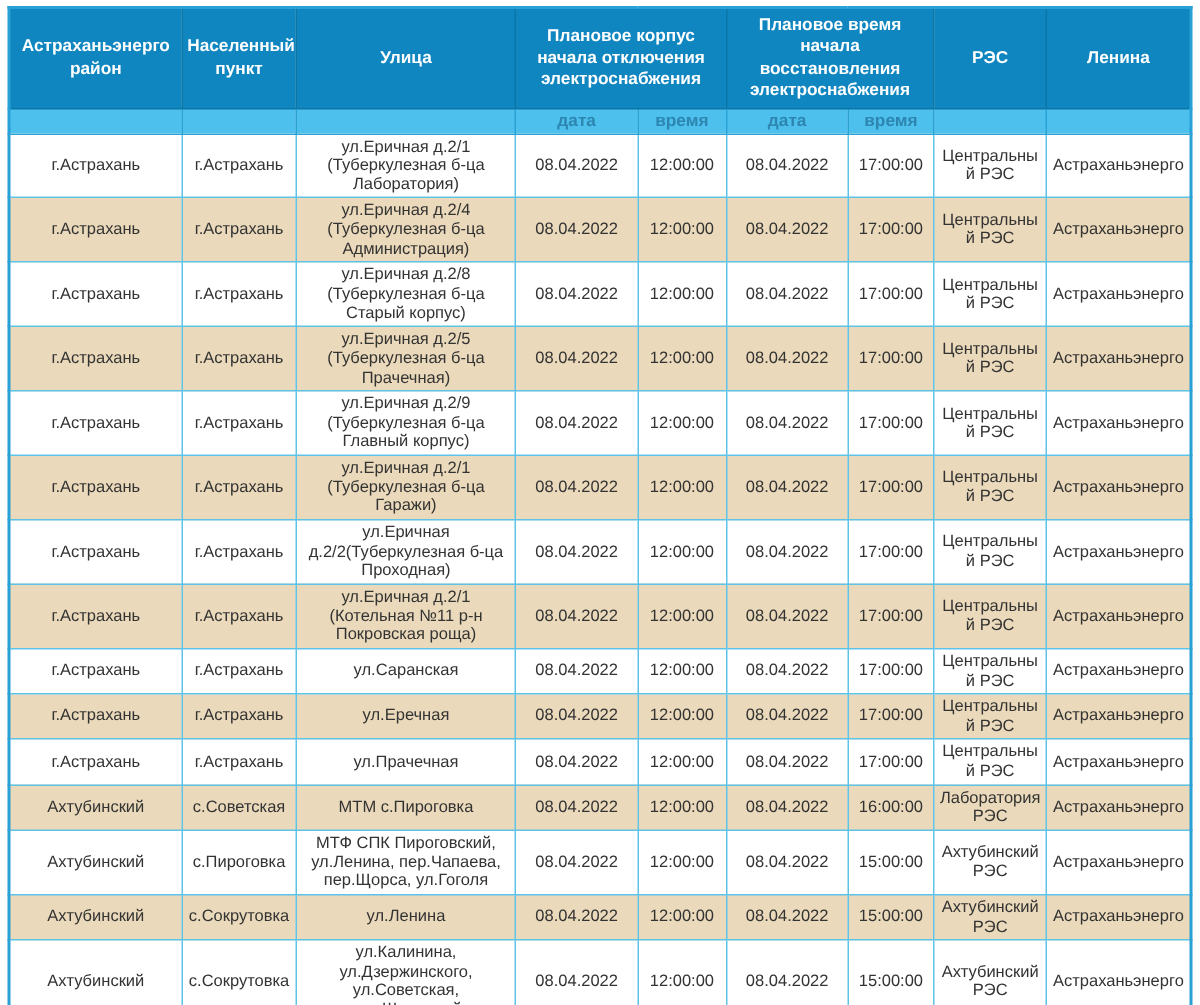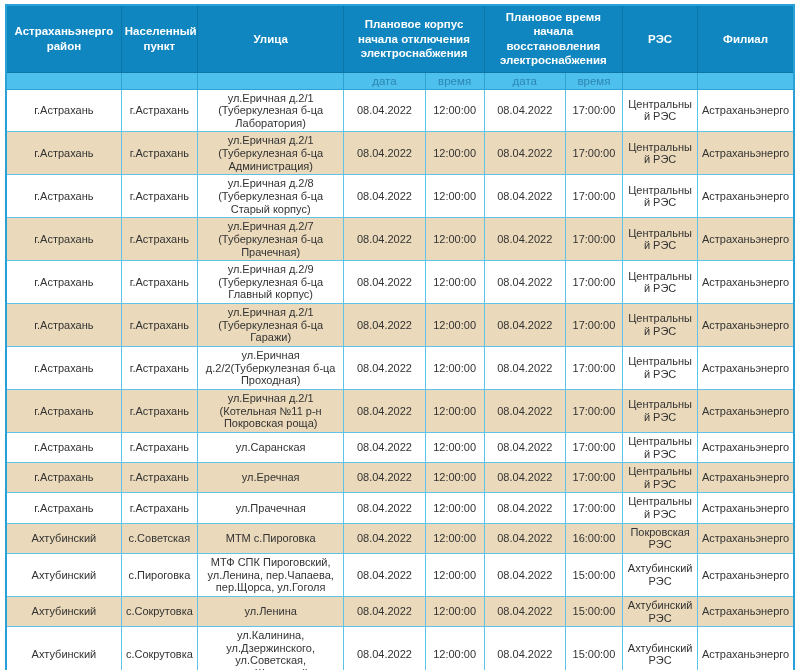--- a/index.html
+++ b/index.html
@@ -37,21 +37,21 @@
     padding: 4px 3px;
     height: 38px;
     text-align: center;
     vertical-align: middle;
     line-height: 1.25;
   }
   thead tr.sub-header th {
     background: var(--subheader-bg);
     color: var(--subheader-text);
     font-size: 11.5px;
-    font-weight: normal;
+    font-weight: bold;
     border: 1px solid var(--border-subheader);
     padding: 2px;
     height: 14px;
     text-align: center;
     vertical-align: middle;
   }
   tbody td {
     background: var(--row-bg);
     color: var(--body-text);
     font-size: 11px;
@@ -81,21 +81,21 @@
     <col style="width:96px">
   </colgroup>
   <thead>
     <tr class="main-header">
       <th>Астраханьэнерго район</th>
       <th>Населенный пункт</th>
       <th>Улица</th>
       <th colspan="2">Плановое корпус начала отключения электроснабжения</th>
       <th colspan="2">Плановое время начала восстановления электроснабжения</th>
       <th>РЭС</th>
-      <th>Филиал</th>
+      <th>Ленина</th>
     </tr>
     <tr class="sub-header">
       <th></th>
       <th></th>
       <th></th>
       <th>дата</th>
       <th>время</th>
       <th>дата</th>
       <th>время</th>
       <th></th>
@@ -110,21 +110,21 @@
         <td>08.04.2022</td>
         <td>12:00:00</td>
         <td>08.04.2022</td>
         <td>17:00:00</td>
         <td>Центральный РЭС</td>
         <td>Астраханьэнерго</td>
       </tr>
       <tr>
         <td>г.Астрахань</td>
         <td>г.Астрахань</td>
-        <td>ул.Еричная д.2/1 (Туберкулезная б-ца Администрация)</td>
+        <td>ул.Еричная д.2/4 (Туберкулезная б-ца Администрация)</td>
         <td>08.04.2022</td>
         <td>12:00:00</td>
         <td>08.04.2022</td>
         <td>17:00:00</td>
         <td>Центральный РЭС</td>
         <td>Астраханьэнерго</td>
       </tr>
       <tr>
         <td>г.Астрахань</td>
         <td>г.Астрахань</td>
@@ -132,21 +132,21 @@
         <td>08.04.2022</td>
         <td>12:00:00</td>
         <td>08.04.2022</td>
         <td>17:00:00</td>
         <td>Центральный РЭС</td>
         <td>Астраханьэнерго</td>
       </tr>
       <tr>
         <td>г.Астрахань</td>
         <td>г.Астрахань</td>
-        <td>ул.Еричная д.2/7 (Туберкулезная б-ца Прачечная)</td>
+        <td>ул.Еричная д.2/5 (Туберкулезная б-ца Прачечная)</td>
         <td>08.04.2022</td>
         <td>12:00:00</td>
         <td>08.04.2022</td>
         <td>17:00:00</td>
         <td>Центральный РЭС</td>
         <td>Астраханьэнерго</td>
       </tr>
       <tr>
         <td>г.Астрахань</td>
         <td>г.Астрахань</td>
@@ -225,21 +225,21 @@
         <td>Астраханьэнерго</td>
       </tr>
       <tr>
         <td>Ахтубинский</td>
         <td>с.Советская</td>
         <td>МТМ с.Пироговка</td>
         <td>08.04.2022</td>
         <td>12:00:00</td>
         <td>08.04.2022</td>
         <td>16:00:00</td>
-        <td>Покровская РЭС</td>
+        <td>Лаборатория РЭС</td>
         <td>Астраханьэнерго</td>
       </tr>
       <tr>
         <td>Ахтубинский</td>
         <td>с.Пироговка</td>
         <td>МТФ СПК Пироговский, ул.Ленина, пер.Чапаева, пер.Щорса, ул.Гоголя</td>
         <td>08.04.2022</td>
         <td>12:00:00</td>
         <td>08.04.2022</td>
         <td>15:00:00</td>

